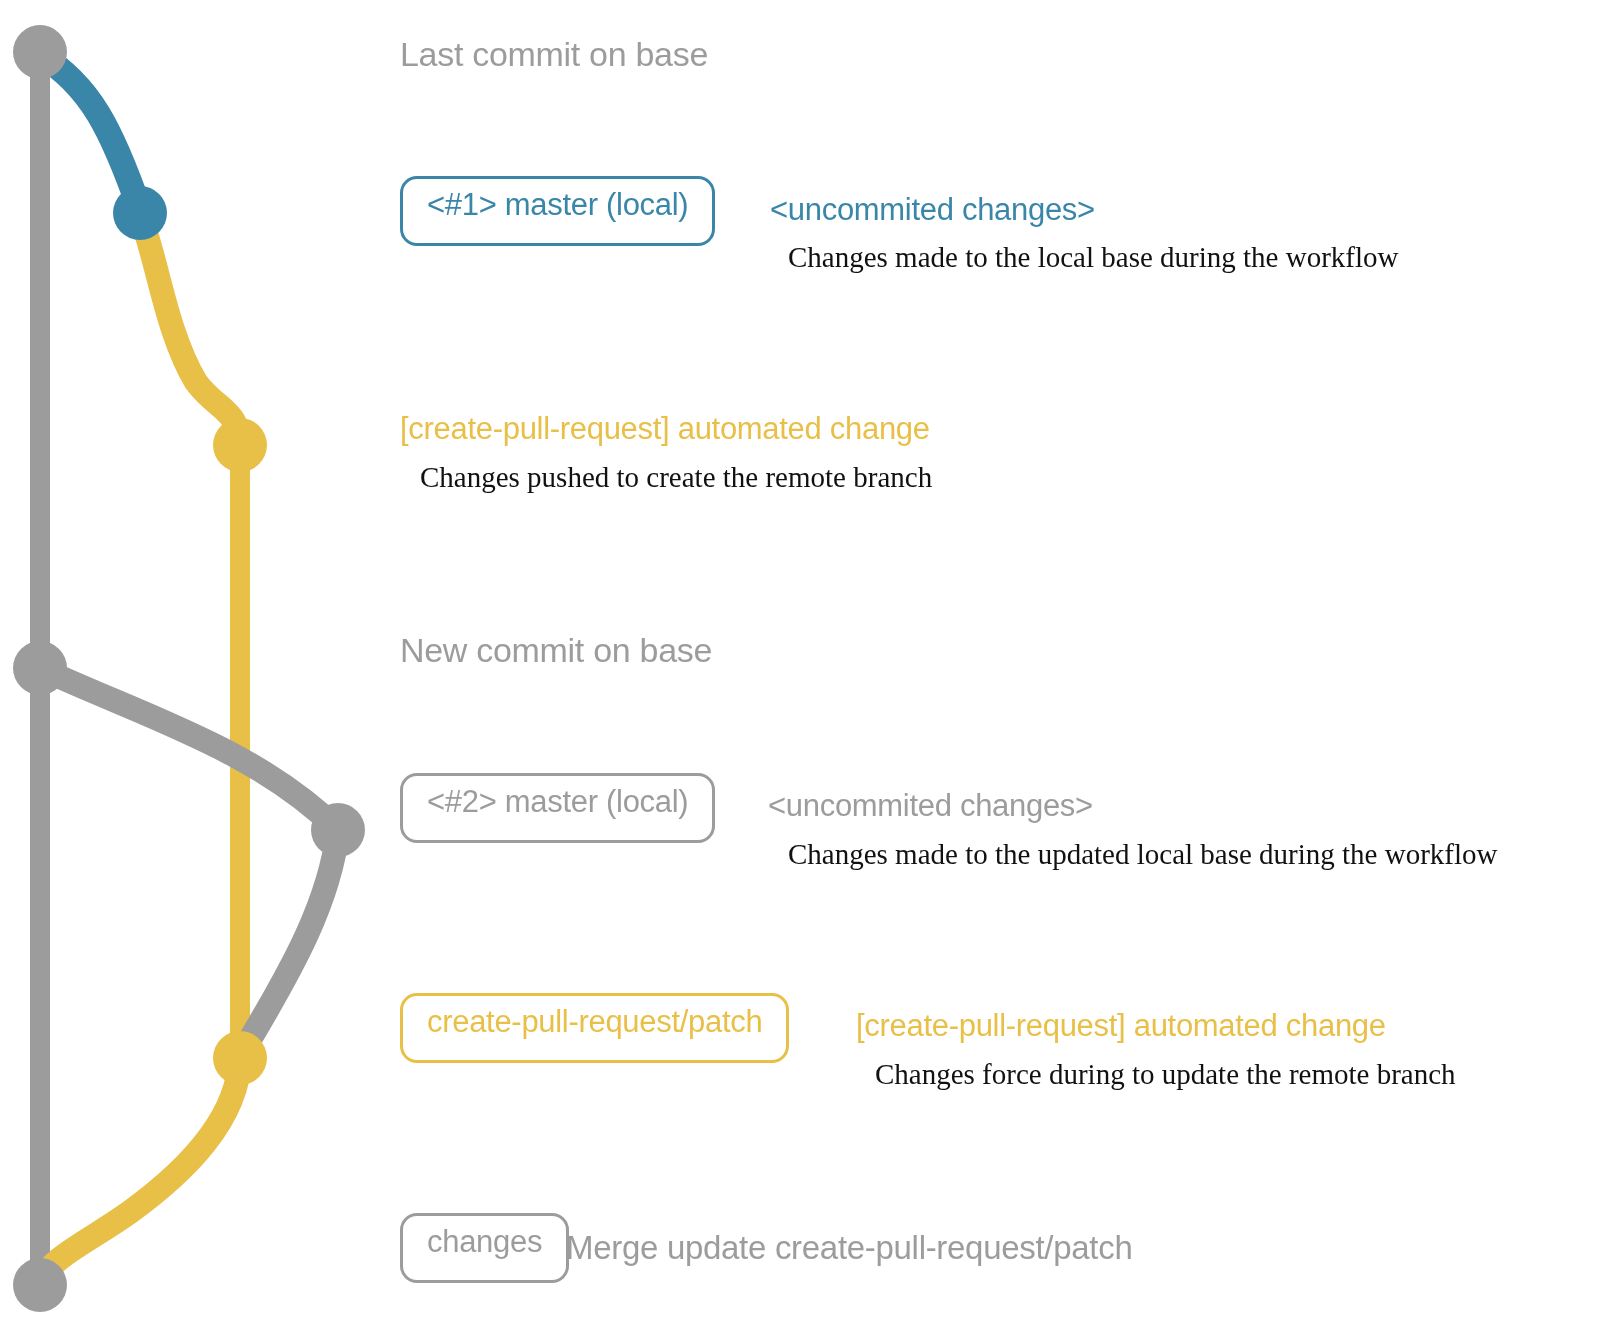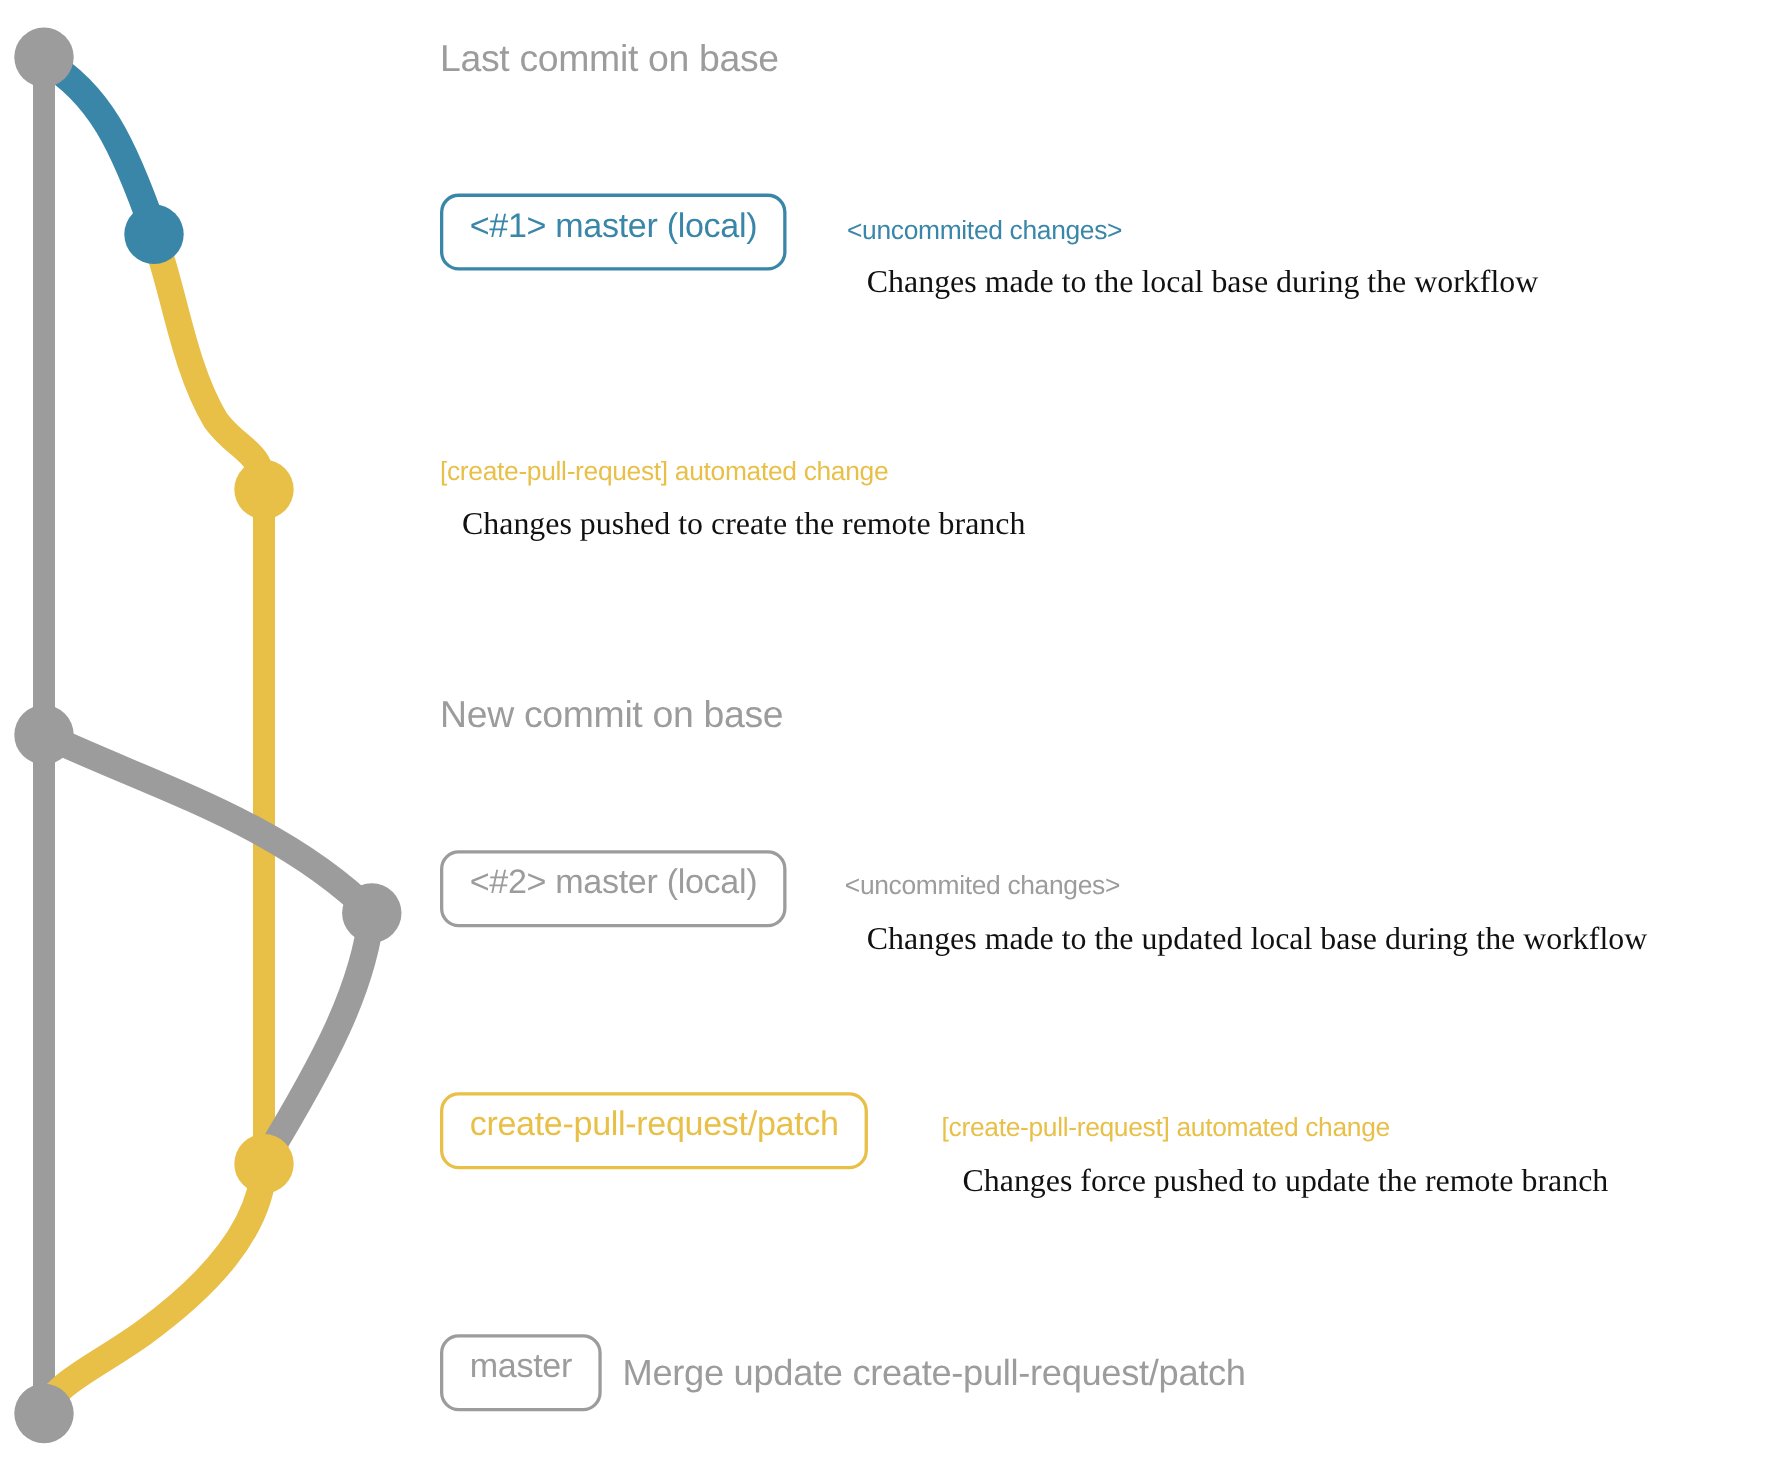--- a/index.html
+++ b/index.html
@@ -13,21 +13,21 @@
   }
   .graph-svg{position:absolute;left:0;top:0;}
 
   .lbl{
     position:absolute;
     transform:translateY(-50%);
     white-space:nowrap;
     letter-spacing:-0.3px;
   }
   .heading{font-size:34px;color:var(--gray);}
-  .sans-note{font-size:24px;}
+  .sans-note{font-size:31px;}
   .sans-note.blue{color:var(--blue);}
   .sans-note.yellow{color:var(--yellow);}
   .sans-note.gray{color:var(--gray);}
   .serif-desc{
     font-family:"Liberation Serif", serif;
     font-size:29px;
     color:var(--text,#111);
     letter-spacing:0;
     text-align:right;
   }
@@ -92,18 +92,18 @@
   <div class="lbl serif-desc" style="left:420px;top:477px;">Changes pushed to create the remote branch</div>
 
   <div class="lbl heading" style="left:400px;top:650px;">New commit on base</div>
 
   <div class="lbl tagbox gray" style="left:400px;top:808px;">&lt;#2&gt; master (local)</div>
   <div class="lbl sans-note gray" style="left:768px;top:806px;">&lt;uncommited changes&gt;</div>
   <div class="lbl tagbox yellow" style="left:400px;top:1028px;">create-pull-request/patch</div>
 
   <div class="lbl serif-desc" style="left:788px;top:854px;">Changes made to the updated local base during the workflow</div>
   <div class="lbl sans-note yellow" style="left:856px;top:1026px;">[create-pull-request] automated change</div>
-  <div class="lbl serif-desc" style="left:875px;top:1074px;">Changes force pushed to update the remote branch</div>
+  <div class="lbl serif-desc" style="left:875px;top:1074px;">Changes force during to update the remote branch</div>
 
-  <div class="lbl tagbox gray" style="left:400px;top:1248px;">master</div>
+  <div class="lbl tagbox gray" style="left:400px;top:1248px;">changes</div>
   <div class="lbl sans-note gray" style="left:566px;top:1248px;font-size:33px;">Merge update create-pull-request/patch</div>
 
 </div>
 
 </body></html>

